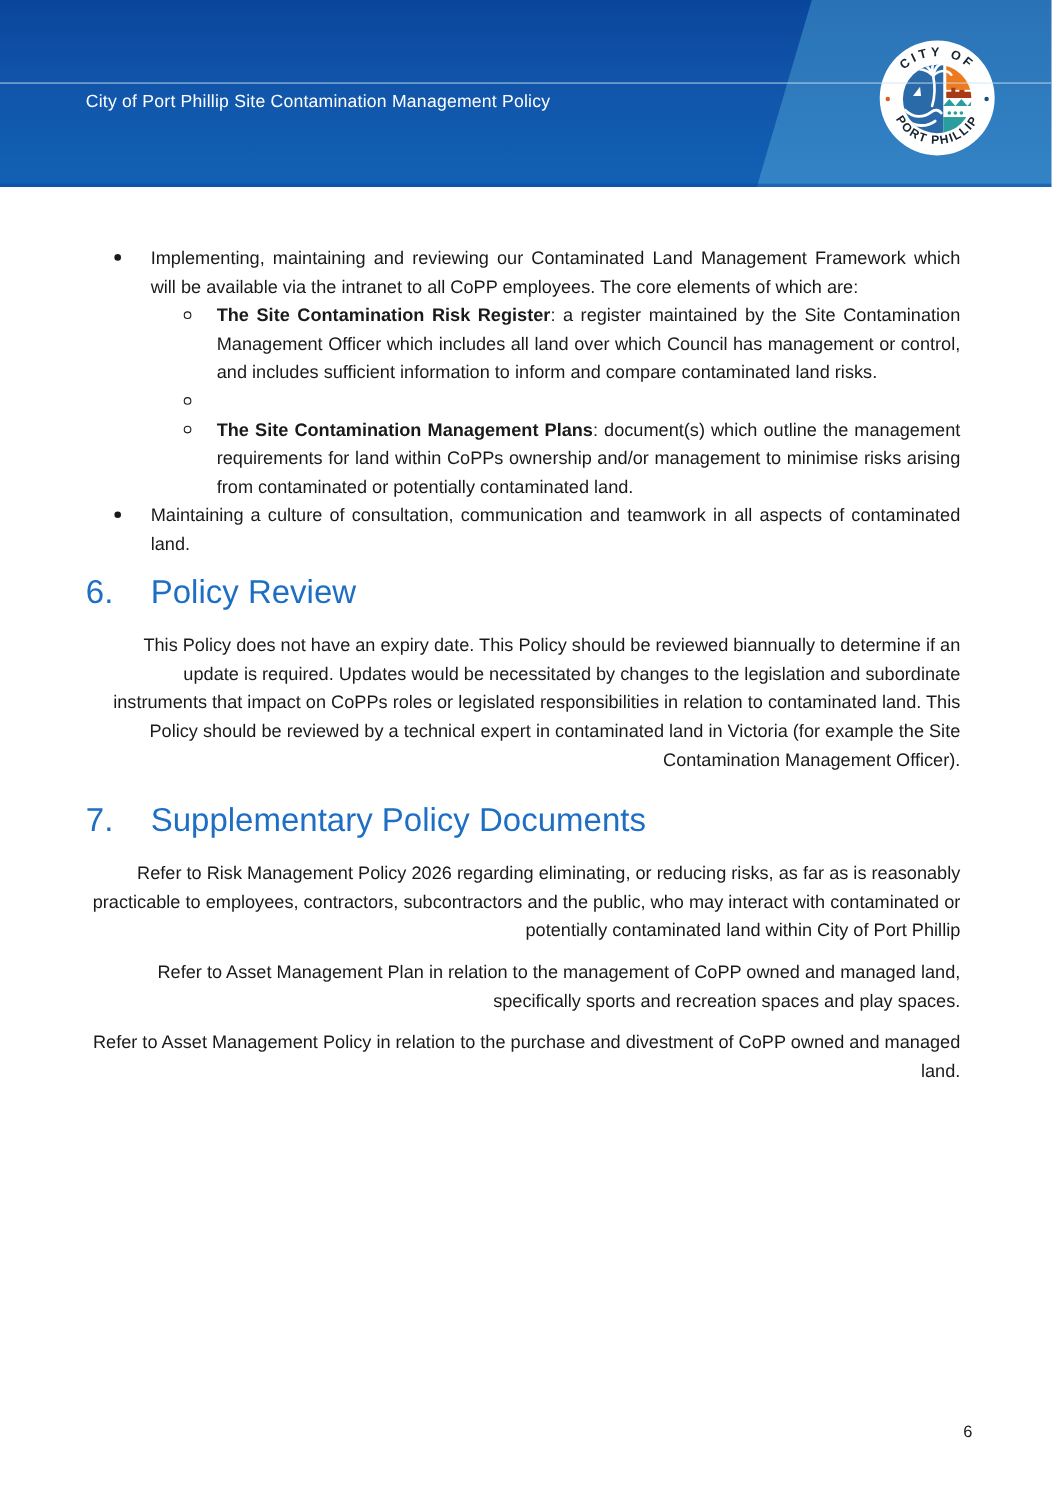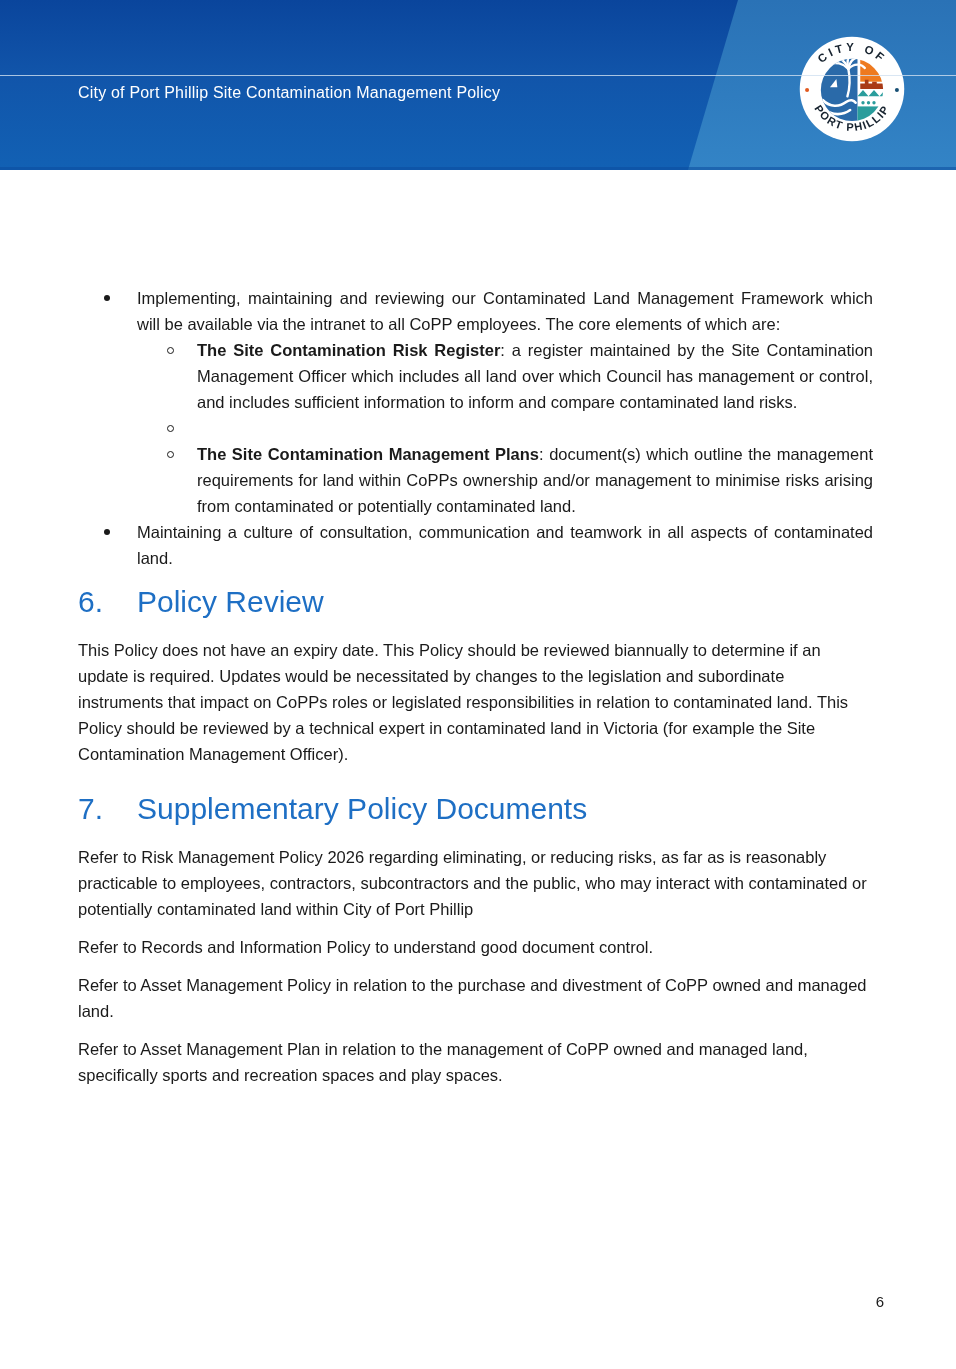--- a/index.html
+++ b/index.html
@@ -40,21 +40,21 @@
   }
   .logo-wrap {
     position: absolute; left: 797px; top: 34px;
     width: 110px; height: 110px; z-index: 3;
   }
 
   
   .content {
     position: absolute; top: 170px; left: 0;
     width: 948px;
-    padding: 115px 75px 0 78px;
+    padding: 52px 75px 0 78px;
     font-size: 16.5px; line-height: 26px;
   }
   .bullet-row, .sub-row { display: flex; }
   .bullet-row .marker { flex: 0 0 59px; padding-left: 26px; }
   .sub-row .marker    { flex: 0 0 119px; padding-left: 89px; }
   .dot {
     display: inline-block; width: 6px; height: 6px;
     background: #1a1a1a; border-radius: 50%;
     vertical-align: middle; margin-top: -3px;
   }
@@ -66,21 +66,21 @@
   .jtext { flex: 1; text-align: justify; text-justify: inter-word; }
   .jtext b { font-weight: bold; }
 
   h2.section-heading {
     display: flex; align-items: baseline;
     color: #1e6fc4; font-weight: 400;
     font-size: 30px; line-height: 36px;
     margin: 13px 0 17px 0;
   }
   h2.section-heading .num { flex: 0 0 59px; }
-  .content p { margin: 0 0 12px 0; }
+  .content p { margin: 0 0 12px 0; text-align: right; }
   .content p.last-in-section { margin-bottom: 24px; }
 
   
   .page-number {
     position: absolute; right: 72px; top: 1293px;
     font-size: 15px; color: #1a1a1a;
   }
 </style>
 </head>
 <body>
@@ -178,19 +178,18 @@
     <span class="num">6.</span>
     <span class="ttl">Policy Review</span>
   </h2>
   <p class="last-in-section">This Policy does not have an expiry date. This Policy should be reviewed biannually to determine if an update is required. Updates would be necessitated by changes to the legislation and subordinate instruments that impact on CoPPs roles or legislated responsibilities in relation to contaminated land. This Policy should be reviewed by a technical expert in contaminated land in Victoria (for example the Site Contamination Management Officer).</p>
 
   <h2 class="section-heading">
     <span class="num">7.</span>
     <span class="ttl">Supplementary Policy Documents</span>
   </h2>
   <p>Refer to Risk Management Policy 2026 regarding eliminating, or reducing risks, as far as is reasonably practicable to employees, contractors, subcontractors and the public, who may interact with contaminated or potentially contaminated land within City of Port Phillip</p>
-  <p>Refer to Records and Information Policy to understand good document control.</p>
+  <p>Refer to Asset Management Plan in relation to the management of CoPP owned and managed land, specifically sports and recreation spaces and play spaces.</p>
   <p>Refer to Asset Management Policy in relation to the purchase and divestment of CoPP owned and managed land.</p>
-  <p>Refer to Asset Management Plan in relation to the management of CoPP owned and managed land, specifically sports and recreation spaces and play spaces.</p>
 
 </div>
 
 <div class="page-number">6</div>
 
 </body></html>

